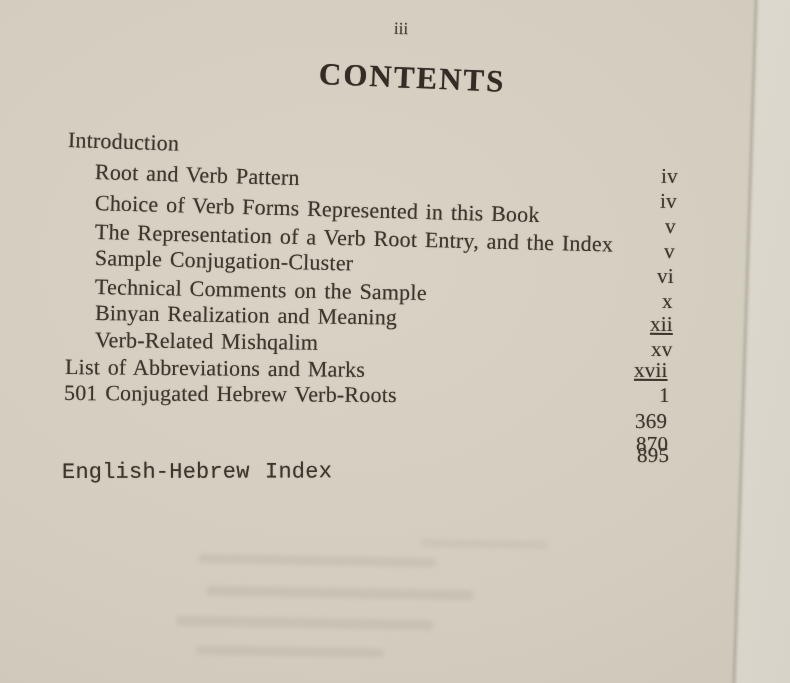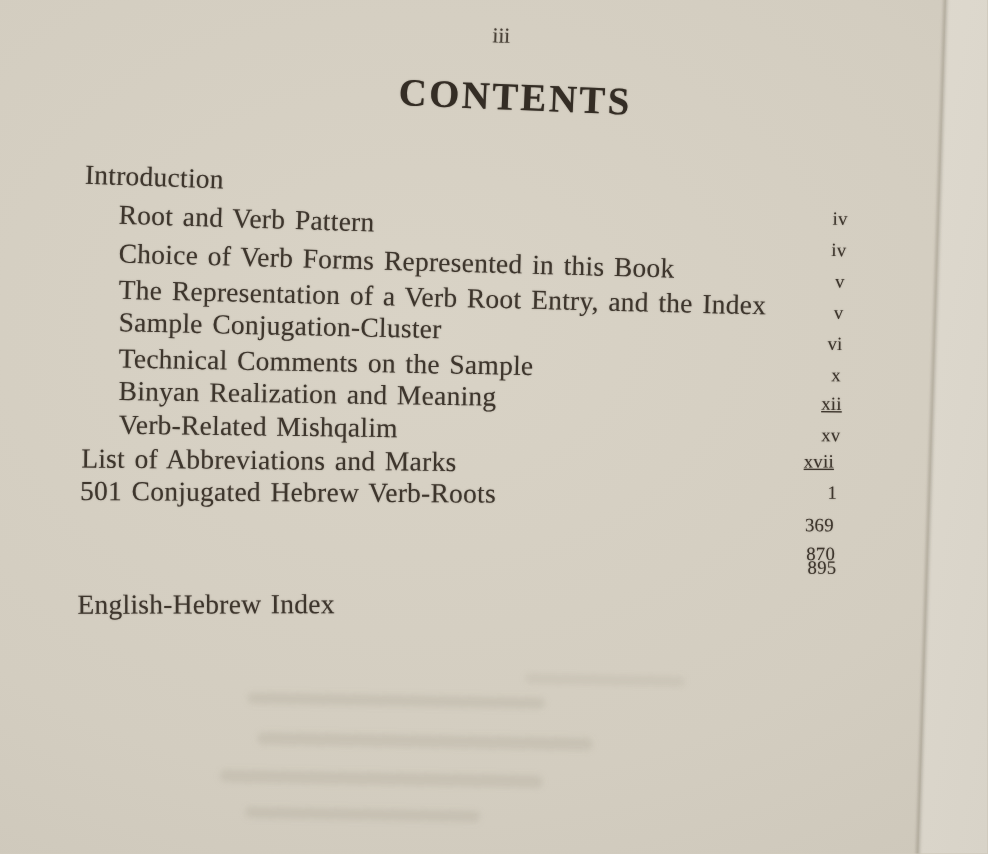--- a/index.html
+++ b/index.html
@@ -46,21 +46,21 @@
   }
   .toc{position:absolute;inset:0;}
   .toc-label,.toc-page{
     position:absolute;
     font-size:22px;line-height:23px;white-space:nowrap;
     color:var(--ink);
     word-spacing:2px;letter-spacing:.2px;
     text-shadow:0 0 1.2px rgba(62,54,45,.5);
     transform-origin:left center;
   }
-  .toc-page{font-size:15px;transform-origin:right center;text-align:right;}
+  .toc-page{font-size:21px;transform-origin:right center;text-align:right;}
   
   .smudge{
     position:absolute;border-radius:4px;
     background:rgba(138,128,112,.16);
     filter:blur(2.6px);
     transform:rotate(1deg);
   }
   .s1{left:198px;top:556px;width:238px;height:9px;}
   .s2{left:206px;top:588px;width:268px;height:10px;}
   .s3{left:176px;top:618px;width:258px;height:10px;}
@@ -92,21 +92,21 @@
       <div class="toc-label" style="left: 95px; top: 301px; transform: rotate(0.88deg);">Binyan Realization and Meaning</div>
       <div class="toc-page" style="right: 117px; top: 313px; transform: rotate(0.352deg); text-decoration: underline;">xii</div>
       <div class="toc-label" style="left: 95px; top: 328px; transform: rotate(0.71deg);">Verb-Related Mishqalim</div>
       <div class="toc-page" style="right: 118px; top: 338px; transform: rotate(0.284deg);">xv</div>
       <div class="toc-label" style="left: 65px; top: 355px; transform: rotate(0.54deg);">List of Abbreviations and Marks</div>
       <div class="toc-page" style="right: 123px; top: 359px; transform: rotate(0.216deg); text-decoration: underline;">xvii</div>
       <div class="toc-label" style="left: 64px; top: 381px; transform: rotate(0.37deg);">501 Conjugated Hebrew Verb-Roots</div>
       <div class="toc-page" style="right: 120px; top: 384px; transform: rotate(0.148deg);">1</div>
       <div class="toc-page" style="right: 123px; top: 410px; transform: rotate(0.0799999deg);">369</div>
       <div class="toc-page" style="right: 122px; top: 433px; transform: rotate(0.0119999deg);">870</div>
-      <div class="toc-label" style="left: 62px; top: 472px; transform: rotate(-0.14deg);">English-Hebrew Index</div>
+      <div class="toc-label" style="left: 62px; top: 461px; transform: rotate(-0.14deg); font-family: Liberation Mono, monospace;">English-Hebrew Index</div>
       <div class="toc-page" style="right: 121px; top: 444px; transform: rotate(-0.056deg);">895</div>
     </div>
 
   <div class="smudge s1"></div>
   <div class="smudge s2"></div>
   <div class="smudge s3"></div>
   <div class="smudge s4"></div>
   <div class="smudge s5"></div>
 
   <div class="fore-edge"></div>

